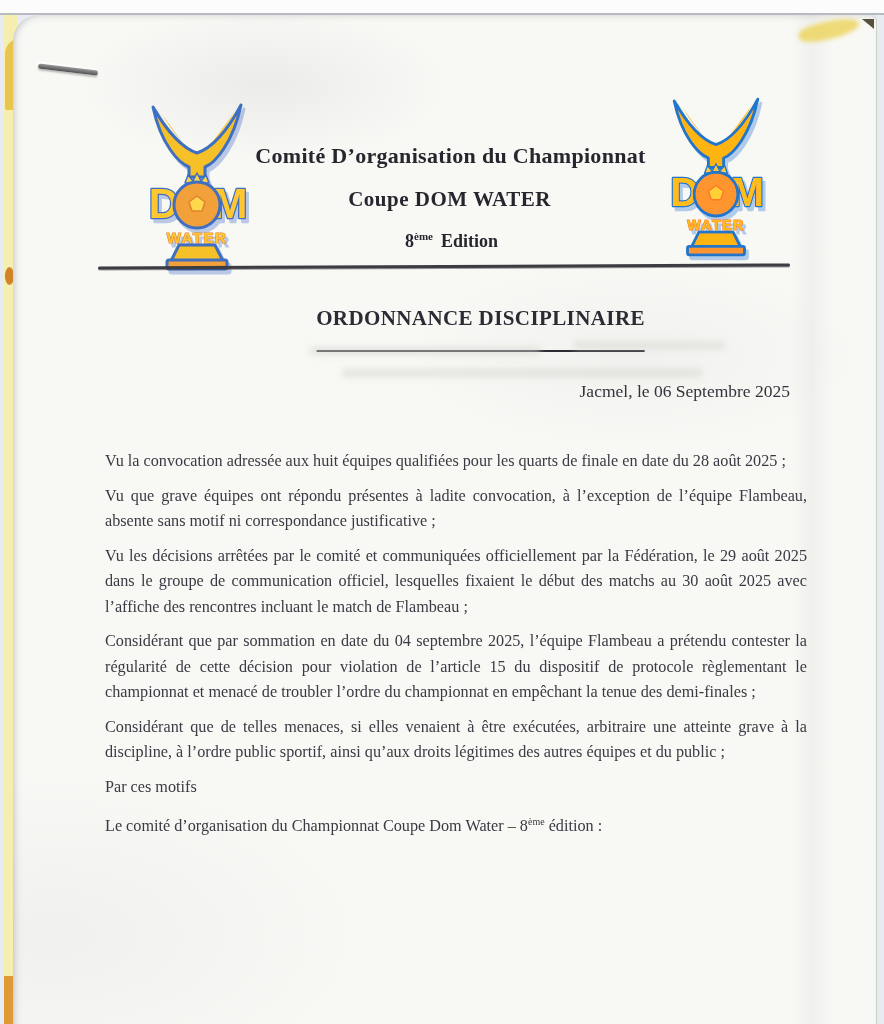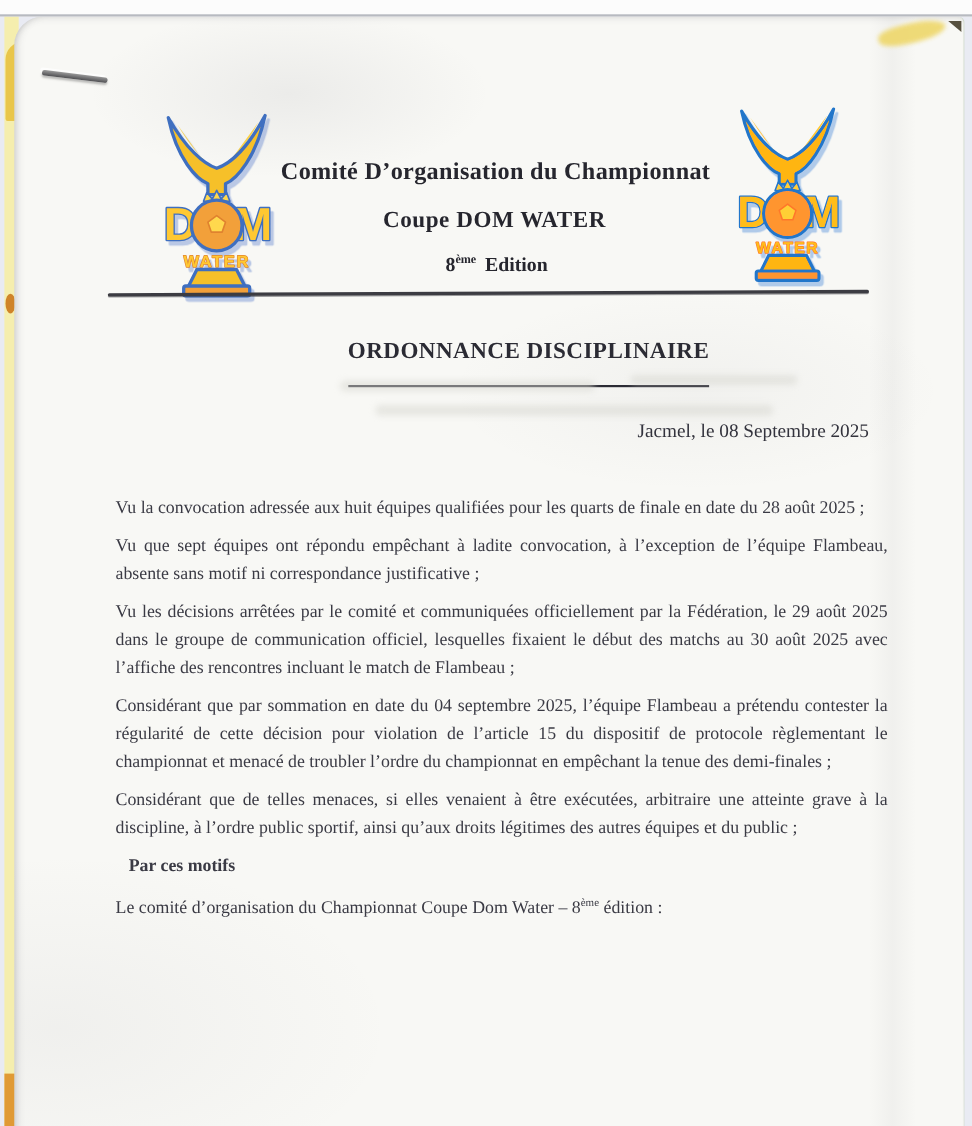--- a/index.html
+++ b/index.html
@@ -54,21 +54,21 @@
     font-size:21px;font-weight:bold;color:#2b2b34;letter-spacing:0.4px;white-space:nowrap;
     border-bottom:2.5px solid #2b2b34;padding-bottom:19px;margin:0;
   }
   .smudge{position:absolute;background:#d6d6cf;filter:blur(3px);opacity:.5;border-radius:6px;}
   .smudge-1{left:296px;top:331px;width:232px;height:10px;}
   .smudge-2{left:560px;top:326px;width:152px;height:9px;}
   .smudge-3{left:328px;top:353px;width:362px;height:10px;}
   .date-line{position:absolute;top:366px;right:86px;font-size:17.5px;color:#33333d;}
   .body-flow{position:absolute;left:92px;top:434px;width:702px;color:#3a3a44;font-size:16.2px;line-height:25.5px;}
   .para{margin:0 0 9px 0;text-align:justify;}
-  .motifs{margin:0 0 9px 12px;text-align:left;font-weight:bold;}
+  .motifs{margin:0 0 9px 0;text-align:left;}
   .final-line{margin:0;text-align:left;white-space:nowrap;}
   .final-line sup{font-size:10px;}
   svg text{font-family:"Liberation Sans","DejaVu Sans",sans-serif;}
 </style>
 </head>
 <body>
 
 <div class="scan">
   <div class="backing"></div>
   <div class="corner-gold"></div>
@@ -115,28 +115,28 @@
     <div class="hdr-line hdr-line3"><span>8</span><sup>ème</sup><span class="edition-word">Edition</span></div>
 
     <div class="rule"></div>
 
     <h1 class="doc-title">ORDONNANCE DISCIPLINAIRE</h1>
 
     <div class="smudge smudge-1"></div>
     <div class="smudge smudge-2"></div>
     <div class="smudge smudge-3"></div>
 
-    <div class="date-line">Jacmel, le 08 Septembre 2025</div>
+    <div class="date-line">Jacmel, le 06 Septembre 2025</div>
 
     <div class="body-flow">
       <div>
 
           <p class="para">Vu la convocation adressée aux huit équipes qualifiées pour les quarts de finale en date du 28 août 2025 ;</p>
 
-          <p class="para">Vu que sept équipes ont répondu empêchant à ladite convocation, à l’exception de l’équipe Flambeau, absente sans motif ni correspondance justificative ;</p>
+          <p class="para">Vu que grave équipes ont répondu présentes à ladite convocation, à l’exception de l’équipe Flambeau, absente sans motif ni correspondance justificative ;</p>
 
           <p class="para">Vu les décisions arrêtées par le comité et communiquées officiellement par la Fédération, le 29 août 2025 dans le groupe de communication officiel, lesquelles fixaient le début des matchs au 30 août 2025 avec l’affiche des rencontres incluant le match de Flambeau ;</p>
 
 
 
           <p class="para">Considérant que par sommation en date du 04 septembre 2025, l’équipe Flambeau a prétendu contester la régularité de cette décision pour violation de l’article 15 du dispositif de protocole règlementant le championnat et menacé de troubler l’ordre du championnat en empêchant la tenue des demi-finales ;</p>
 
           <p class="para">Considérant que de telles menaces, si elles venaient à être exécutées, arbitraire une atteinte grave à la discipline, à l’ordre public sportif, ainsi qu’aux droits légitimes des autres équipes et du public ;</p>
         </div>
       <p class="motifs">Par ces motifs</p>

